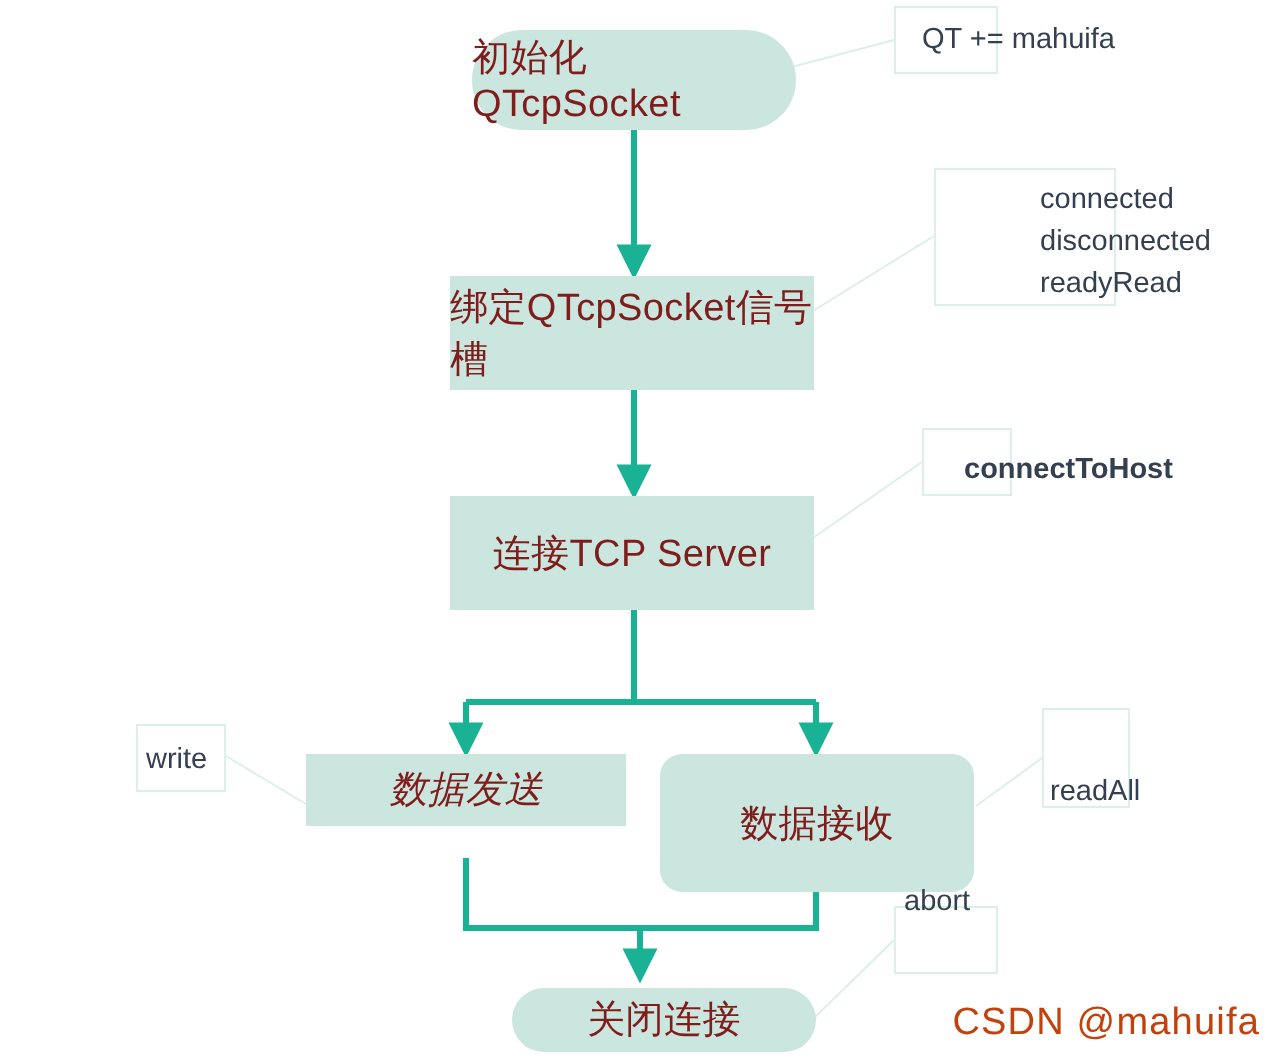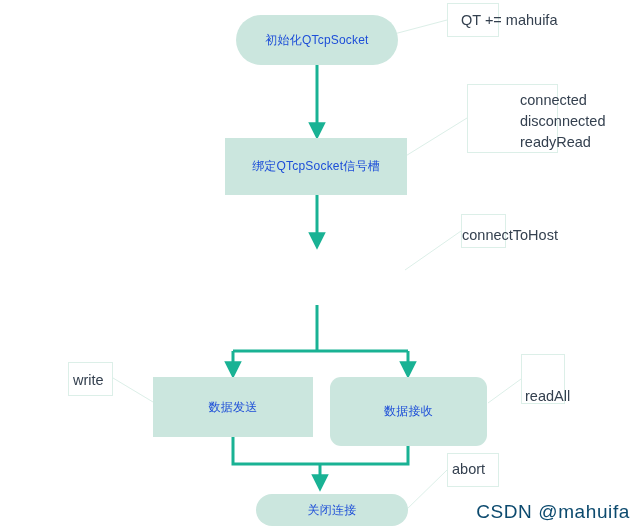--- a/index.html
+++ b/index.html
@@ -21,25 +21,25 @@
     position: absolute;
     left: 0;
     top: 0;
     width: 642px;
     height: 531px;
     pointer-events: none;
   }
   .node {
     position: absolute;
     background: #cbe6de;
-    color: #1d4ed8;
+    color: #7f1d1d;
     display: flex;
     align-items: center;
     justify-content: center;
-    font-size: 12px;
+    font-size: 19px;
     letter-spacing: 0.2px;
     box-sizing: border-box;
     z-index: 3;
   }
   .node.pill {
     border-radius: 30px;
   }
   .note {
     position: absolute;
     box-sizing: border-box;
@@ -55,21 +55,21 @@
     box-sizing: border-box;
   }
   .note .note-text {
     position: absolute;
     white-space: pre;
   }
   #watermark {
     position: absolute;
     right: 12px;
     bottom: 8px;
-    color: #0c4a6e;
+    color: #c2410c;
     font-size: 19px;
     letter-spacing: 0.6px;
     z-index: 5;
     user-select: none;
   }
 </style>
 </head>
 <body>
 
 <div id="canvas">
@@ -112,22 +112,25 @@
   </svg>
 
   <div class="node pill" style="left:236px; top:15px; width:162px; height:50px;">
     <span>初始化QTcpSocket</span>
   </div>
 
   <div class="node" style="left:225px; top:138px; width:182px; height:57px;align-items:center;">
     <span>绑定QTcpSocket信号槽</span>
   </div>
 
+  <div class="node" style="left:225px; top:248px; width:182px; height:57px;">
+    <span>连接TCP Server</span>
+  </div>
 
-  <div class="node" style="left:153px; top:377px; width:160px; height:60px;">
+  <div class="node" style="left:153px; top:377px; width:160px; height:36px;font-style:italic;">
     <span>数据发送</span>
   </div>
 
   <div class="node" style="left:330px; top:377px; width:157px; height:69px;border-radius:11px;">
     <span>数据接收</span>
   </div>
 
   <div class="node pill" style="left:256px; top:494px; width:152px; height:32px;text-align:center;">
     <span>关闭连接</span>
   </div>
@@ -139,33 +142,33 @@
 
   <div class="note">
     <div class="note-box" style="left:467px; top:84px; width:91px; height:69px;"></div>
     <div class="note-text" style="left:472px; top:90px;margin-left:48px;">connected
 disconnected
 readyRead</div>
   </div>
 
   <div class="note">
     <div class="note-box" style="left:461px; top:214px; width:45px; height:34px;"></div>
-    <div class="note-text" style="left:462px; top:225px;">connectToHost</div>
+    <div class="note-text" style="left:482px; top:225px;font-weight:bold;">connectToHost</div>
   </div>
 
   <div class="note">
     <div class="note-box" style="left:68px; top:362px; width:45px; height:34px;"></div>
     <div class="note-text" style="left:38px; top:370px;margin-left:35px;">write</div>
   </div>
 
   <div class="note">
     <div class="note-box" style="left:521px; top:354px; width:44px; height:50px;"></div>
     <div class="note-text" style="left:525px; top:374px;margin-top:12px;">readAll</div>
   </div>
 
   <div class="note">
     <div class="note-box" style="left:447px; top:453px; width:52px; height:34px;"></div>
-    <div class="note-text" style="left:452px; top:459px;">abort</div>
+    <div class="note-text" style="left:452px; top:441px;">abort</div>
   </div>
 
   <div id="watermark">CSDN @mahuifa</div>
 
 </div>
 
 </body></html>

